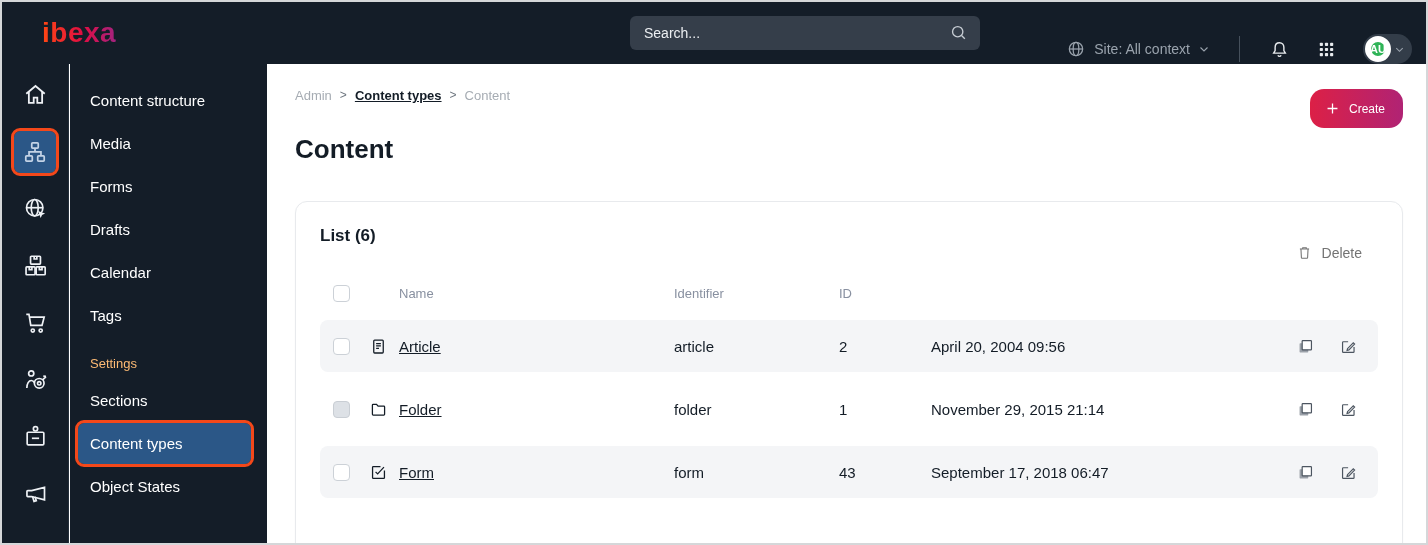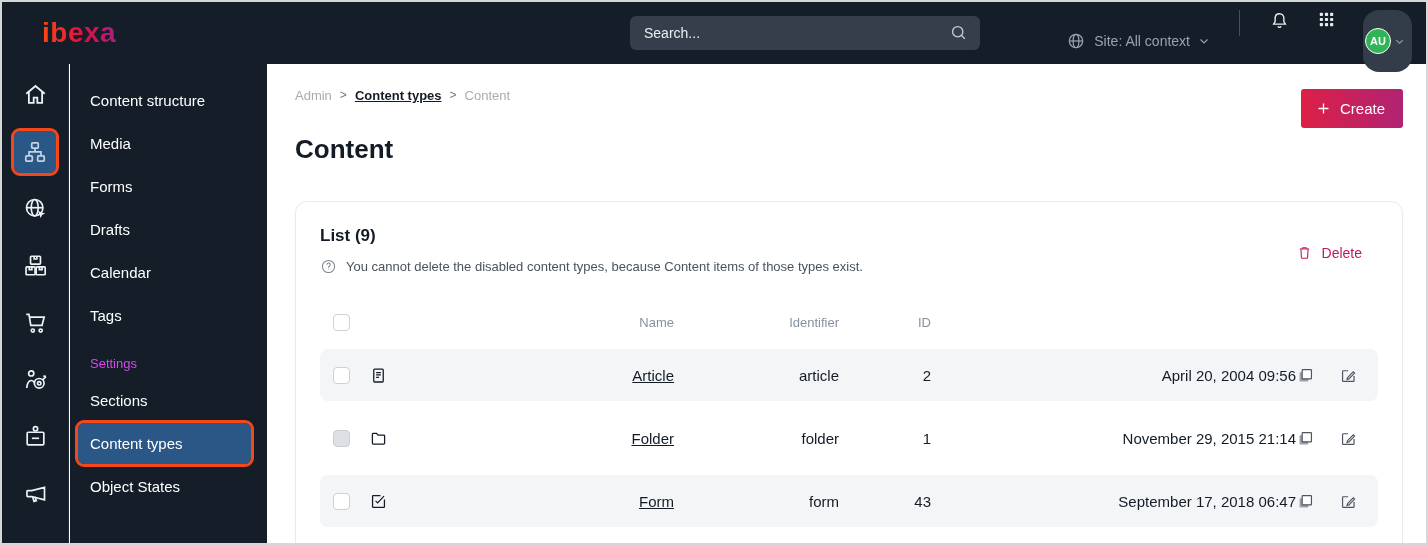--- a/index.html
+++ b/index.html
@@ -27,33 +27,33 @@
     background:#353e4a; border-radius:6px; display:flex; align-items:center;
     padding:0 12px 1px 14px;
   }
   .search-wrap input {
     flex:1; background:transparent; border:none; outline:none;
     color:#f1f3f5; font-size:14px; font-family:inherit;
   }
   .search-wrap input::placeholder { color:#eceff2; opacity:1; }
   .search-icon { color:#c7cdd4; }
   .topbar-right {
-    position:absolute; right:14px; top:8px; height:100%;
-    display:flex; gap:27px;
+    position:absolute; right:14px; top:16px; height:100%;
+    display:flex; align-items:center; gap:27px;
   }
   .site-context { display:flex; align-items:center; gap:8px; color:#9aa3ad; font-size:14px; cursor:pointer; }
   .tb-divider { width:1px; height:26px; background:#46505c; margin:0 2px; }
   .tb-icon { color:#e8ebee; cursor:pointer; }
   .avatar-pill {
     display:flex; align-items:center; gap:3px; background:#333d49;
     border-radius:16px; padding:2px 7px 2px 2px; cursor:pointer;
   }
   .avatar-circle {
     width:26px; height:26px; border-radius:50%; background:#2fb457;
-    border:1px solid #ffffff; color:#fff; font-size:11px; font-weight:700;
+    border:6px solid #ffffff; color:#fff; font-size:11px; font-weight:700;
     display:flex; align-items:center; justify-content:center;
   }
   .chev { color:#9aa3ad; }
 
   
   .icon-rail {
     position:absolute; left:0; top:62px; bottom:0; width:67px;
     background:#141d28; border-right:1px solid #242f3b; z-index:20;
     display:flex; flex-direction:column; align-items:center; padding-top:2px;
   }
@@ -71,60 +71,60 @@
   .sidebar {
     position:absolute; left:68px; top:62px; bottom:0; width:197px;
     background:#141d28; z-index:20; padding-top:15px;
   }
   .menu-item {
     height:43px; display:flex; align-items:center; padding-left:20px;
     color:#fff; font-size:15px; cursor:pointer;
   }
   .menu-section-label {
     height:32px; margin-top:10px; display:flex; align-items:center; padding-left:20px;
-    color:#d946ef; font-size:13px;
+    color:#fdba74; font-size:13px;
   }
   .menu-item.active {
     margin:1px 16px 1px 8px; padding-left:12px; height:41px;
     background:#2b5787; border-radius:6px; outline:3px solid #f4481a;
   }
 
   
   .main {
     position:absolute; left:265px; top:62px; right:0; bottom:0;
     background:#fff; padding:0 23px 0 28px; overflow:hidden;
   }
   .breadcrumb { margin-top:24px; font-size:13px; color:#a6acb3; display:flex; align-items:flex-start; gap:8px; }
   .breadcrumb .bc-link { color:#131c26; font-weight:600; text-decoration:underline; cursor:pointer; }
   .bc-sep { color:#6f7780; font-size:12px; }
   .create-btn {
     position:absolute; top:25px; right:23px; height:39px; padding:0 18px 0 14px;
-    border:none; border-radius:3px; cursor:pointer;
+    border:none; border-radius:14px; cursor:pointer;
     background:linear-gradient(90deg,#dc2046,#b02374);
-    color:#fff; font-size:15px; font-family:inherit;
+    color:#fff; font-size:12px; font-family:inherit;
     display:flex; align-items:center; gap:8px;
   }
   .page-title { margin-top:31px; font-size:26px; font-weight:700; color:#131c26; }
 
   .card {
     position:relative; margin-top:36px; height:380px;
     background:#fff; border:1px solid #e8eaed; border-radius:12px;
     padding:24px; box-shadow:0 1px 2px rgba(20,29,40,.03);
   }
   .list-title { font-size:17px; font-weight:700; color:#131c26; }
   .info-row { margin-top:12px; display:flex; align-items:center; gap:9px; color:#4a535c; font-size:13px; }
   .info-row .q-icon { color:#7d868f; flex:none; }
   .delete-btn {
     position:absolute; top:42px; right:40px;
     display:flex; align-items:center; gap:9px;
-    color:#be185d; font-size:14px; background:none; border:none;
+    color:#737373; font-size:14px; background:none; border:none;
     font-family:inherit; cursor:default;
   }
 
-  .table { margin-top:32px;text-align:right; }
+  .table { margin-top:32px; }
   .trow, .thead-row {
     display:grid;
     grid-template-columns:36px 30px 275px 165px 92px 1fr 82px;
     align-items:center; padding-left:13px;
   }
   .thead-row { height:30px; margin-bottom:12px; color:#8890a0; font-size:13px; }
   .trow { height:52px; border-radius:8px; margin-bottom:11px; font-size:15px; }
   .trow.zebra { background:#f4f5f7; }
   .checkbox {
     width:17px; height:17px; border:1px solid #ccd1d7; border-radius:4px;
@@ -325,32 +325,22 @@
       <svg width="17" height="17" viewBox="0 0 24 24" fill="none" stroke="#fff" stroke-width="1.8">
           <path d="M12 5v14M5 12h14"></path>
         </svg>
     </span>
     <span>Create</span>
   </button>
 
   <h1 class="page-title">Content</h1>
 
   <section class="card">
-    <h2 class="list-title">List (9)</h2>
-
-    <div class="info-row">
-      <span class="q-icon">
-        <svg width="17" height="17" viewBox="0 0 24 24" fill="none" stroke="currentColor" stroke-width="1.5">
-            <circle cx="12" cy="12" r="8.6"></circle>
-            <path d="M9.7 9.5a2.4 2.4 0 1 1 3.5 2.2c-.8.4-1.2 1-1.2 1.9"></path>
-            <circle cx="12" cy="16.6" r="0.6" fill="currentColor" stroke="none"></circle>
-          </svg>
-      </span>
-      <span>You cannot delete the disabled content types, because Content items of those types exist.</span>
-    </div>
+    <h2 class="list-title">List (6)</h2>
+
 
     <button class="delete-btn" disabled="">
       <span>
         <svg width="17" height="17" viewBox="0 0 24 24" fill="none" stroke="currentColor" stroke-width="1.5">
             <path d="M5.5 7h13"></path>
             <path d="M9.5 7V5.4h5V7"></path>
             <path d="M7 7l.6 12a1 1 0 0 0 1 1h6.8a1 1 0 0 0 1-1L17 7"></path>
           </svg>
       </span>
       <span>Delete</span>

